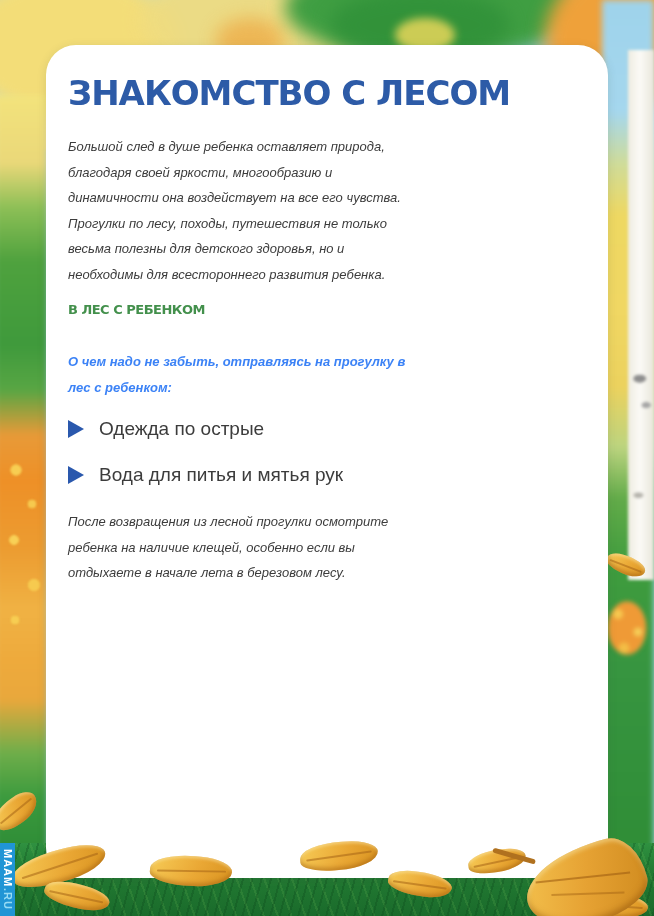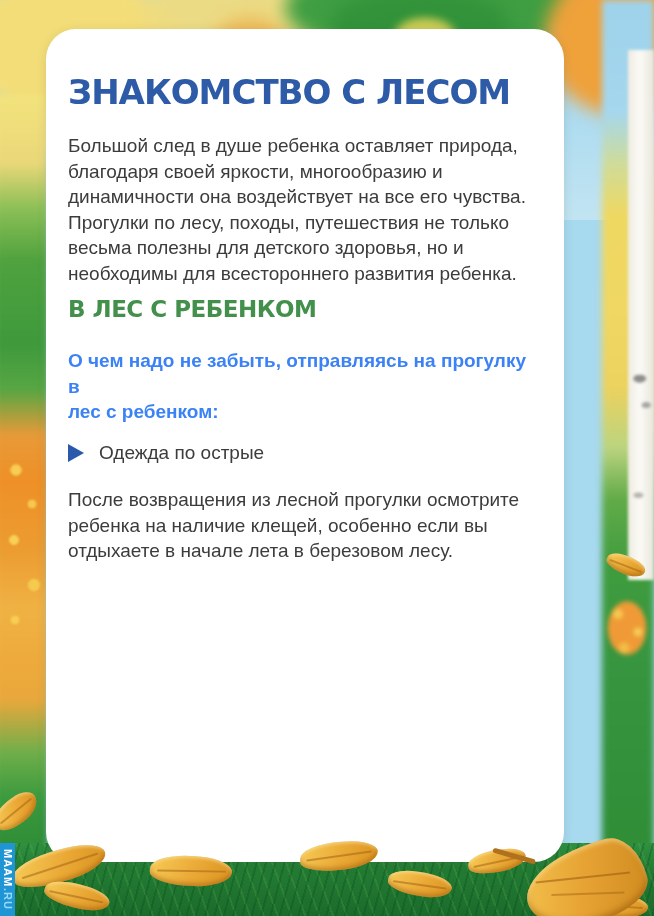--- a/index.html
+++ b/index.html
@@ -73,28 +73,28 @@
      border-radius:75% 25% 50% 50%/55% 60% 40% 45%;
      box-shadow:inset 0 -4px 6px rgba(140,78,8,.5), inset 0 3px 4px rgba(255,238,170,.55);}
   .leaf-big .stem{position:absolute;left:-24px;top:-8px;width:44px;height:5px;
      background:#b0711f;border-radius:3px;transform:rotate(30deg);}
   .leaf-big::before{content:"";position:absolute;left:10%;right:12%;top:40%;height:2px;
      background:rgba(160,95,18,.6);transform:rotate(8deg);}
   .leaf-big::after{content:"";position:absolute;left:20%;right:20%;top:62%;height:2px;
      background:rgba(160,95,18,.45);transform:rotate(12deg);}
 
   
-  .card{position:absolute;left:46px;top:29px;width:518px;height:833px;z-index:4;
+  .card{position:absolute;left:46px;top:45px;width:562px;height:833px;z-index:4;
      background:#ffffff;border-radius:30px;box-sizing:border-box;
-     padding:42px 28px 0 22px;box-shadow:0 2px 10px rgba(60,80,60,.15);}
+     padding:27px 28px 0 22px;box-shadow:0 2px 10px rgba(60,80,60,.15);}
   .card h1{margin:0 0 20px;font-family:"DejaVu Sans",sans-serif;font-weight:700;
      font-size:34px;line-height:42px;letter-spacing:-1px;color:#2d5ba7;}
   .card h2{margin:0 0 24px;font-family:"DejaVu Sans",sans-serif;font-weight:700;
-     font-size:23px;line-height:30px;letter-spacing:-0.5px;color:#43904c;}
-  .card p{margin:0 0 16px;font-size:19px;line-height:25.5px;color:#3c3c3c;white-space:pre-line;}
+     font-size:13px;line-height:30px;letter-spacing:-0.5px;color:#43904c;}
+  .card p{margin:0 0 16px;font-size:13px;line-height:25.5px;color:#3c3c3c;white-space:pre-line;font-style:italic;}
   .card p.intro{margin-bottom:8px;}
   .card p.lead{font-weight:700;color:#3b82f6;}
   .card ul{list-style:none;margin:0 0 21px;padding:0;}
   .card li{display:flex;align-items:center;margin:0 0 21px;height:25.5px;
      font-size:19px;color:#3c3c3c;}
   .tri{width:0;height:0;border-left:16px solid #2a58ad;
      border-top:9px solid rgba(0,0,0,0);border-bottom:9px solid rgba(0,0,0,0);
      margin-right:15px;flex:0 0 auto;}
 
   
@@ -158,20 +158,24 @@
 
 
     <p class="lead">О чем надо не забыть, отправляясь на прогулку в
 лес с ребенком:</p>
 
     <ul>
       <li>
         <span class="tri"></span>
         <span>Одежда по острые</span>
       </li>
+      <li>
+        <span class="tri"></span>
+        <span>Вода для питья и мятья рук</span>
+      </li>
     </ul>
 
     <p>После возвращения из лесной прогулки осмотрите
 ребенка на наличие клещей, особенно если вы
 отдыхаете в начале лета в березовом лесу.</p>
   </div>
 
   <div class="watermark">
     <span>MAAM</span>
       <span class="tld">.RU</span>

